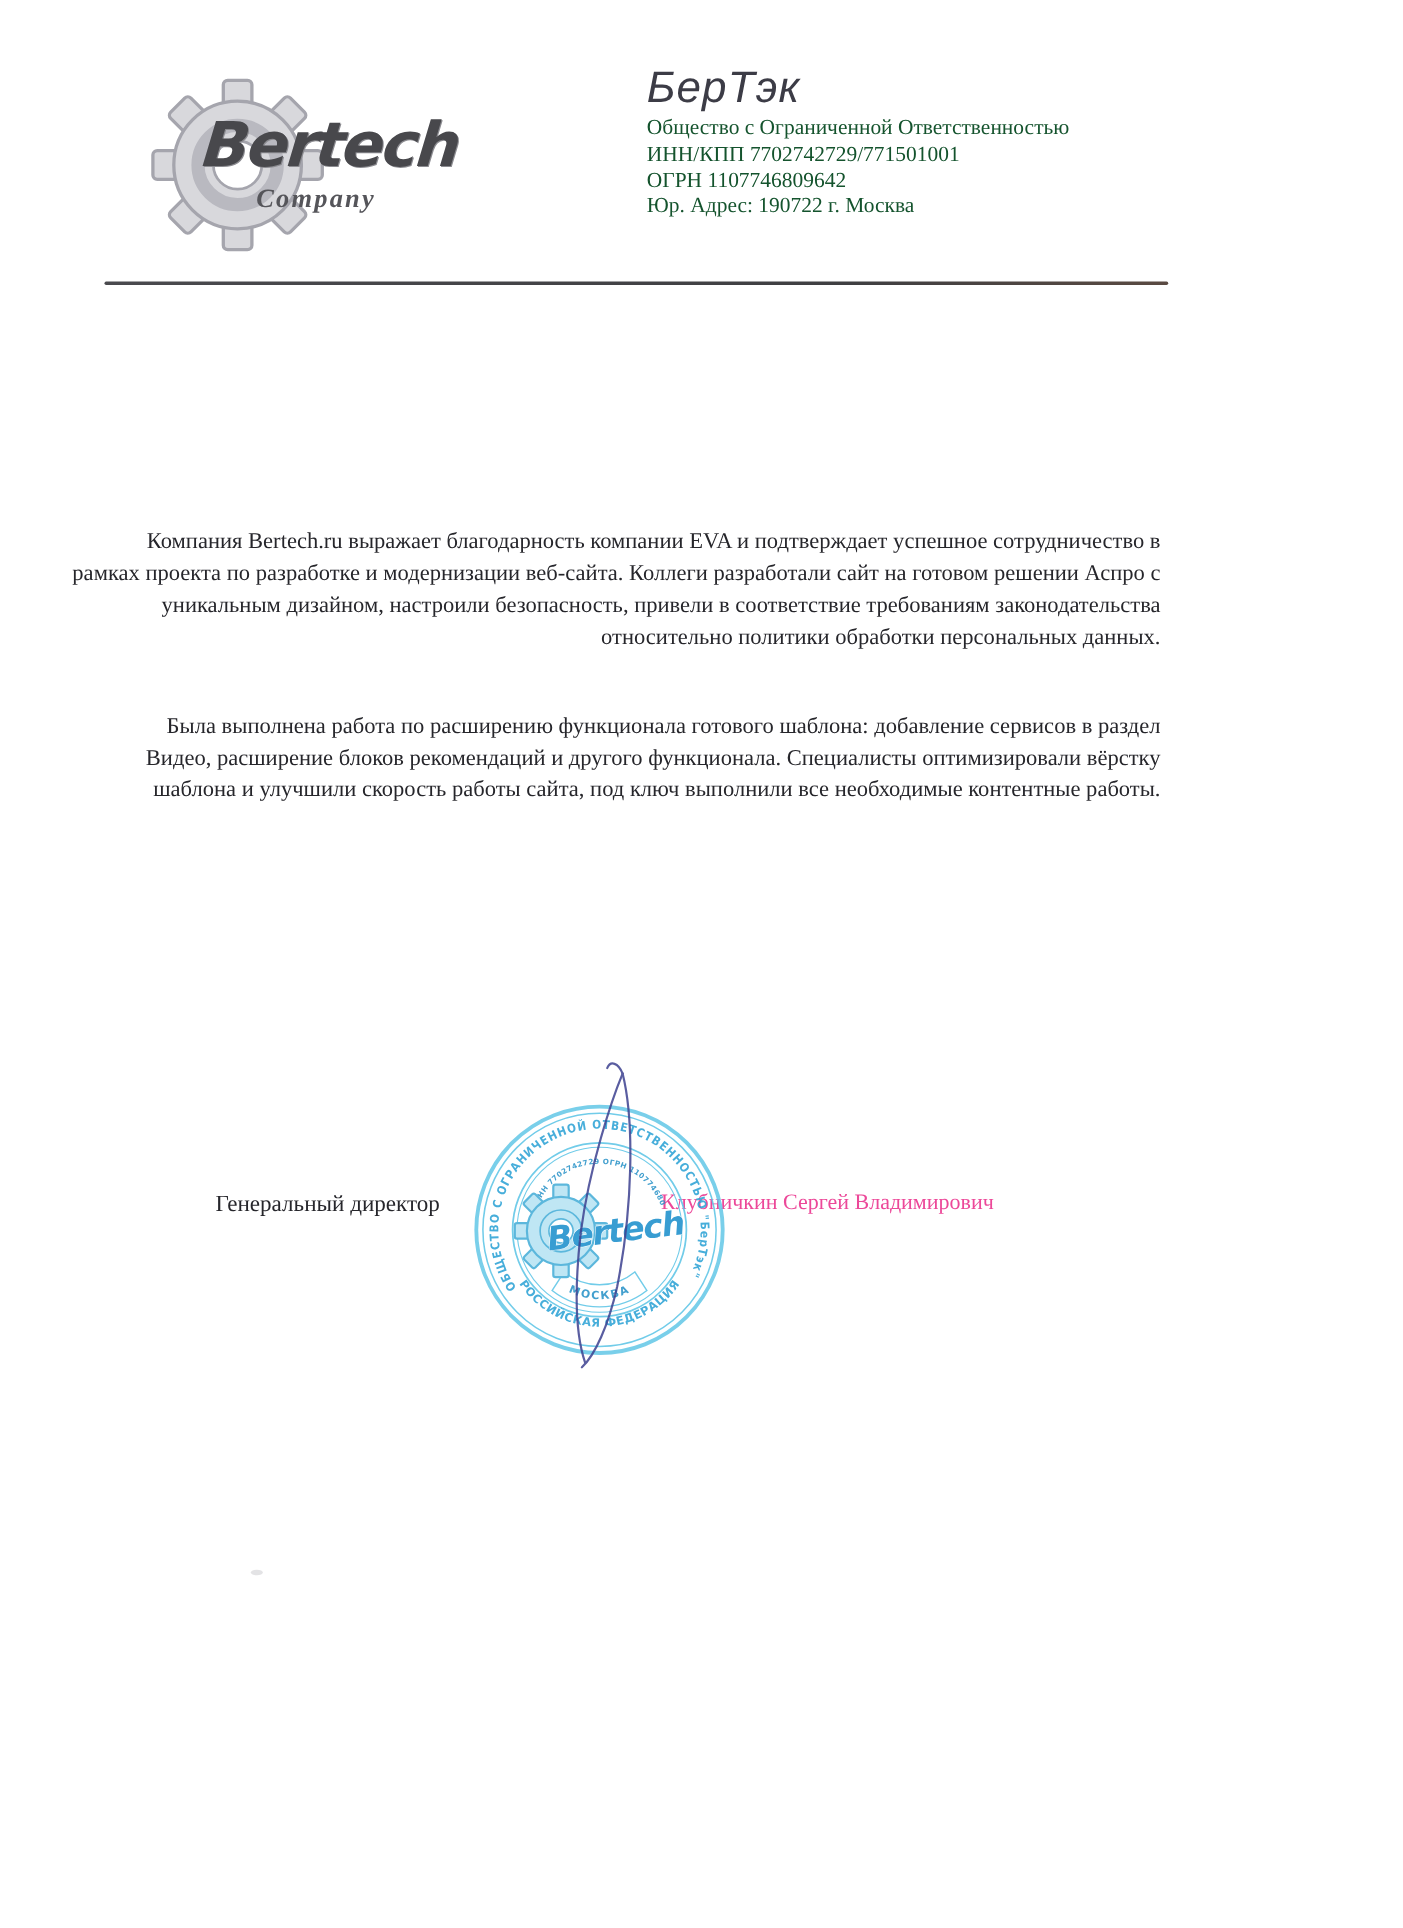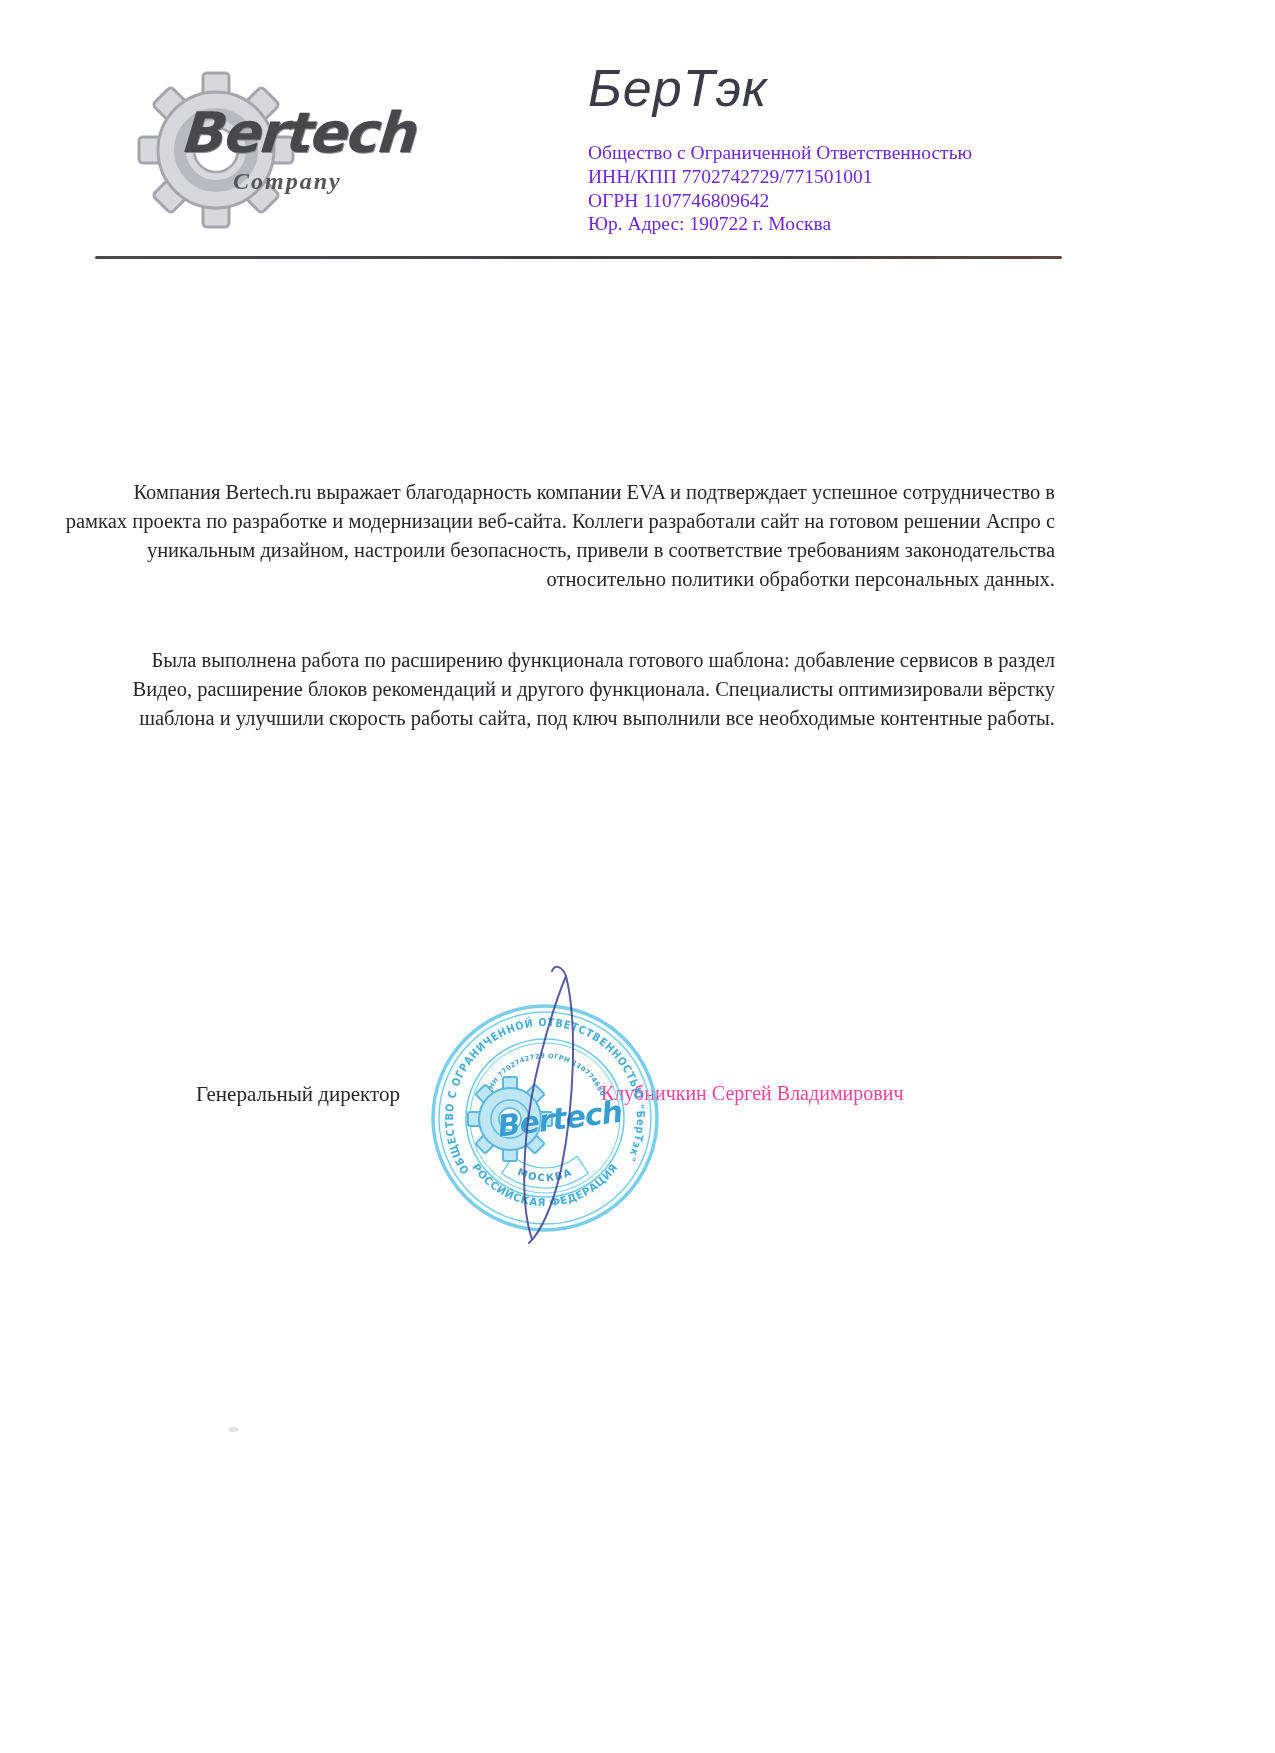--- a/index.html
+++ b/index.html
@@ -19,25 +19,25 @@
   }
   .logo-sub{
     position:absolute;left:118px;top:118px;
     font-family:Liberation Serif, serif;font-weight:bold;font-style:italic;
     font-size:24px;letter-spacing:2px;color:#55555a;
   }
   
   .header-block{position:absolute;left:588px;top:58px;width:470px;}
   .company-title{
     font-family:"Liberation Sans",sans-serif;font-style:italic;
-    font-size:52px;color:#3c3c46;letter-spacing:1px;margin-bottom:23px;
+    font-size:40px;color:#3c3c46;letter-spacing:1px;margin-bottom:2px;
   }
   .header-line{
     font-family:"Liberation Serif",serif;font-size:19.5px;line-height:23.8px;
-    color:#6d28d9;white-space:nowrap;
+    color:#14532d;white-space:nowrap;
   }
   .header-rule{
     position:absolute;left:95px;top:256px;width:967px;height:3px;
     background:linear-gradient(90deg,#4a4a4e 0%,#3f3f42 70%,#5a4a42 100%);
     border-radius:2px;
   }
   
   .body-text{position:absolute;left:65px;top:478px;width:990px;}
   .body-text p{
     margin:0;font-size:20.5px;line-height:29px;color:#26262b;

